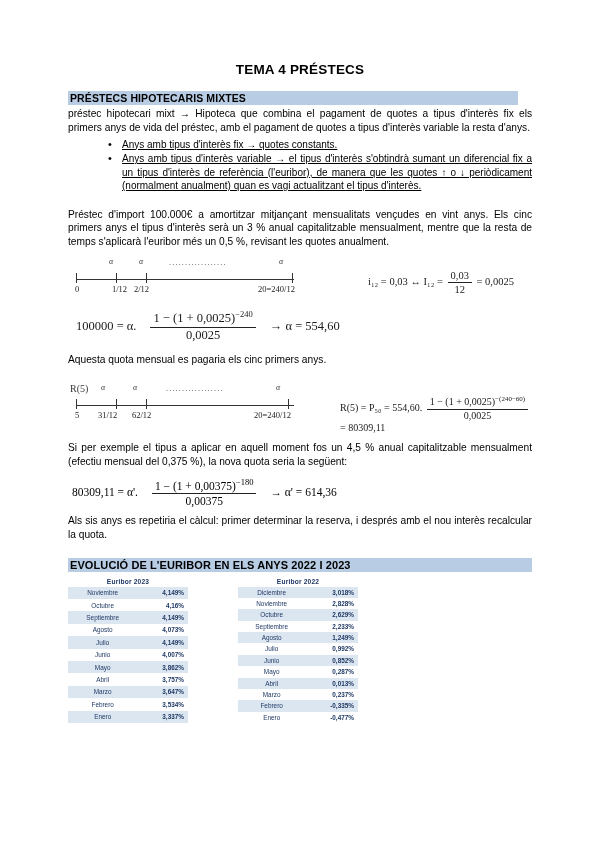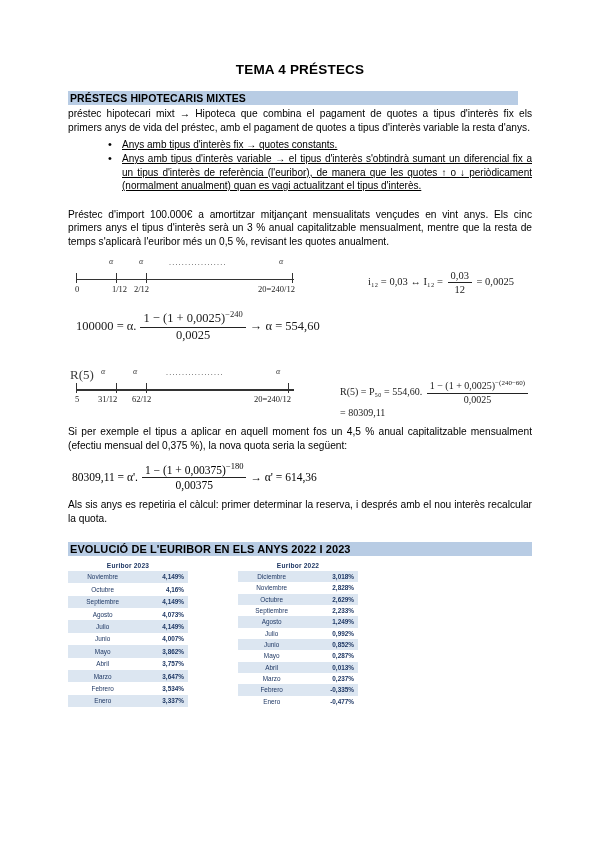--- a/index.html
+++ b/index.html
@@ -165,21 +165,21 @@
     display: block;
     padding: 0 3px;
     line-height: 1.25;
   }
   .main-eq {
     font-family: "Liberation Serif", serif;
     font-size: 12.5px;
     margin-left: 8px;
     display: flex;
     align-items: center;
-    gap: 2px;
+    gap: 12px;
     white-space: nowrap;
   }
   .main-eq .sup { font-size: 8.5px; vertical-align: super; }
   
   .euribor-head {
     font-size: 11px;
     font-weight: bold;
     background: #b8cce4;
     padding: 1px 2px;
     margin: 0 0 6px 0;
@@ -277,28 +277,29 @@
         <span class="frac">
           <span class="num"><span>1 − (1 + 0,0025)</span><sup class="sup">−240</sup></span>
           <span class="den">0,0025</span>
         </span>
         <span>→ α = 554,60</span>
       </div>
     </div>
 
     <div class="spacer-sm"></div>
 
+    <p class="body">Aquesta quota mensual es pagaria els cinc primers anys.</p>
 
     <div class="spacer-md"></div>
 
 
     <div class="formula-block">
       <div style="position:relative; height:52px;">
         <div class="timeline-wrap">
-          <span class="tl-alpha" style="left:-6px; font-style:normal; font-size:13px;">R(5)</span>
+          <span class="tl-alpha" style="left:-6px; font-style:normal; font-size:10px;">R(5)</span>
           <span class="tl-alpha" style="left:25px;">α</span>
           <span class="tl-alpha" style="left:57px;">α</span>
           <span class="tl-dots" style="left:90px;">..................</span>
           <span class="tl-alpha" style="left:200px;">α</span>
           <div class="tl-axis">
             <div class="bar"></div>
             <div class="tick" style="left:0px;"></div>
             <div class="tick" style="left:40px;"></div>
             <div class="tick" style="left:70px;"></div>
             <div class="tick" style="left:212px;"></div>

